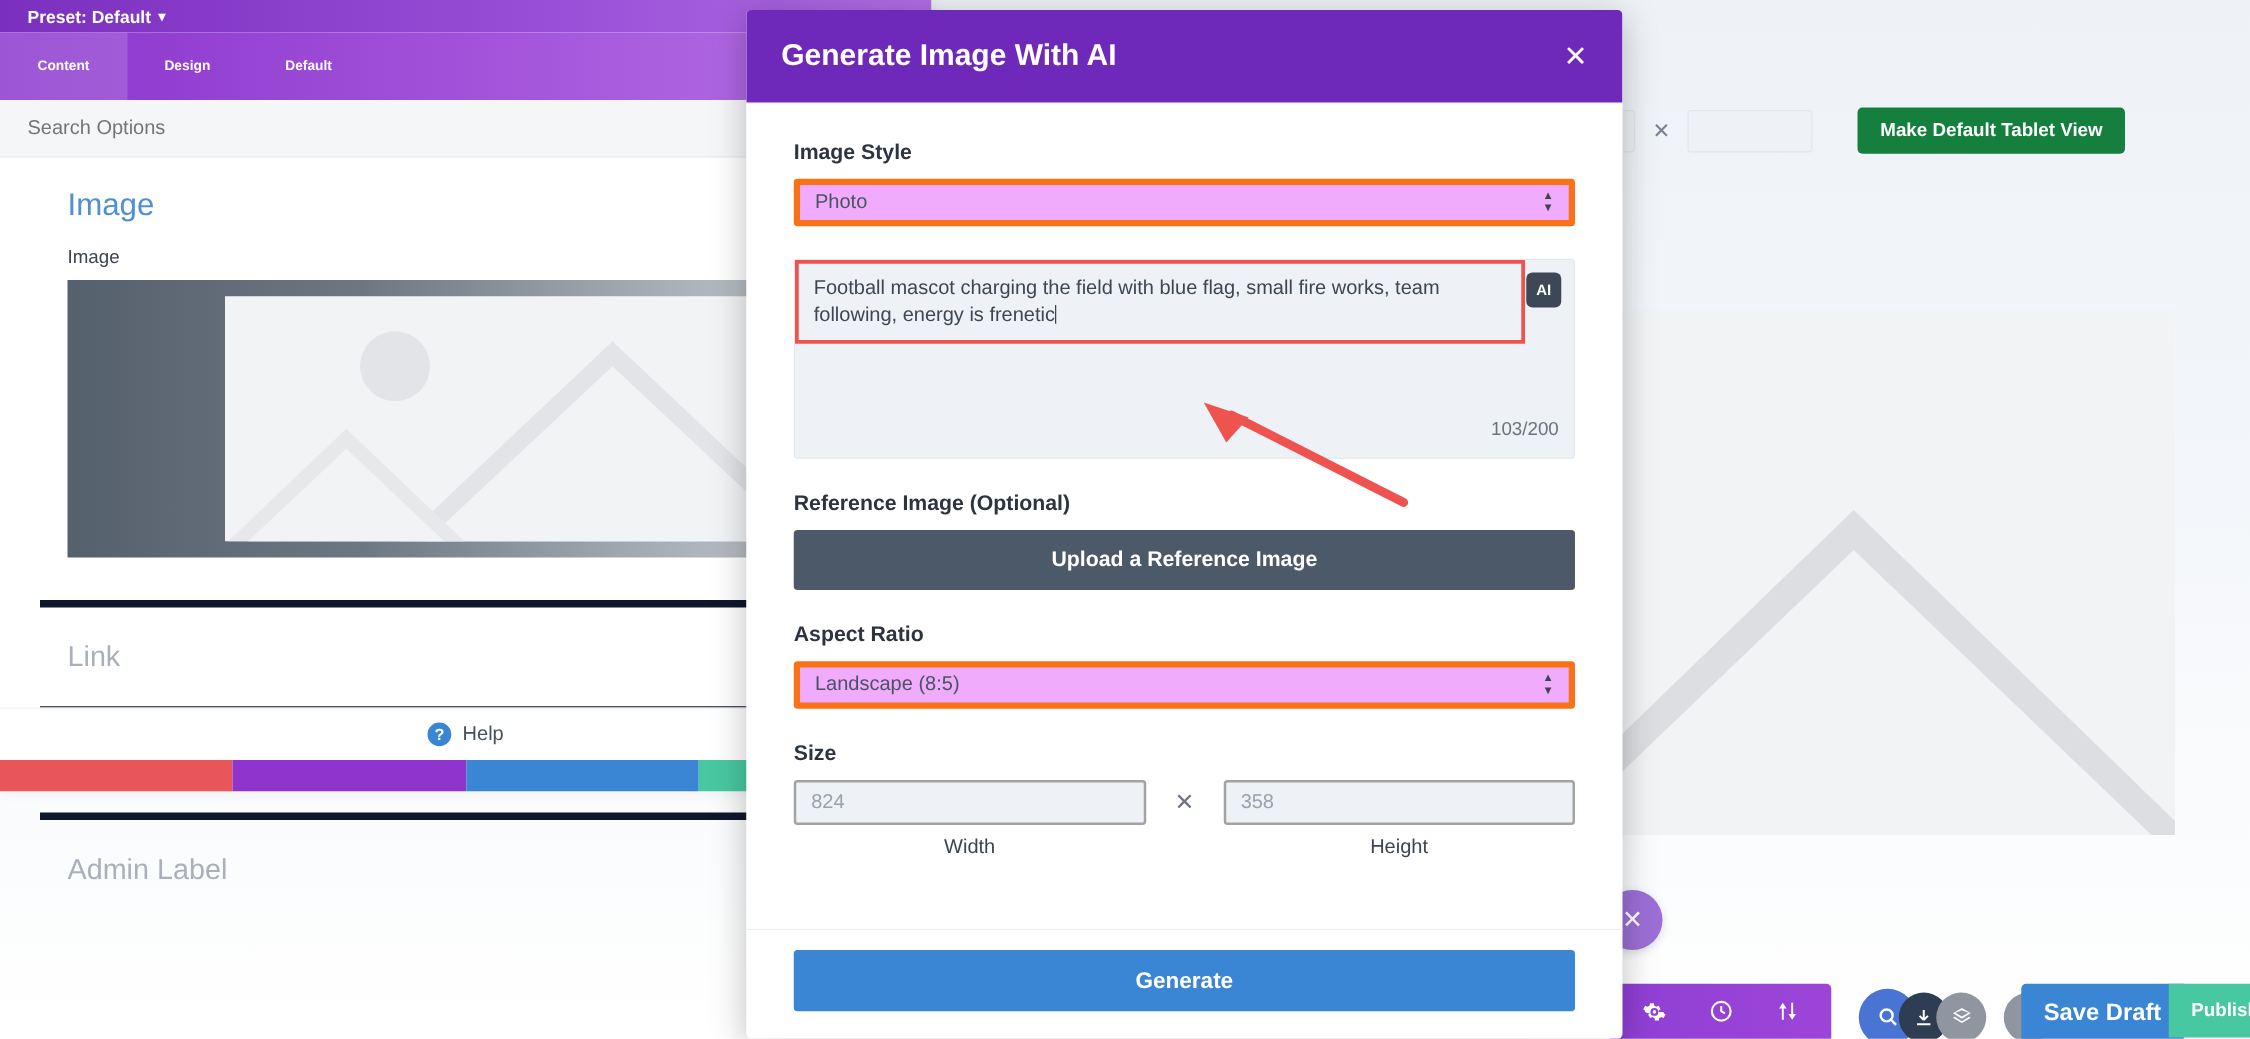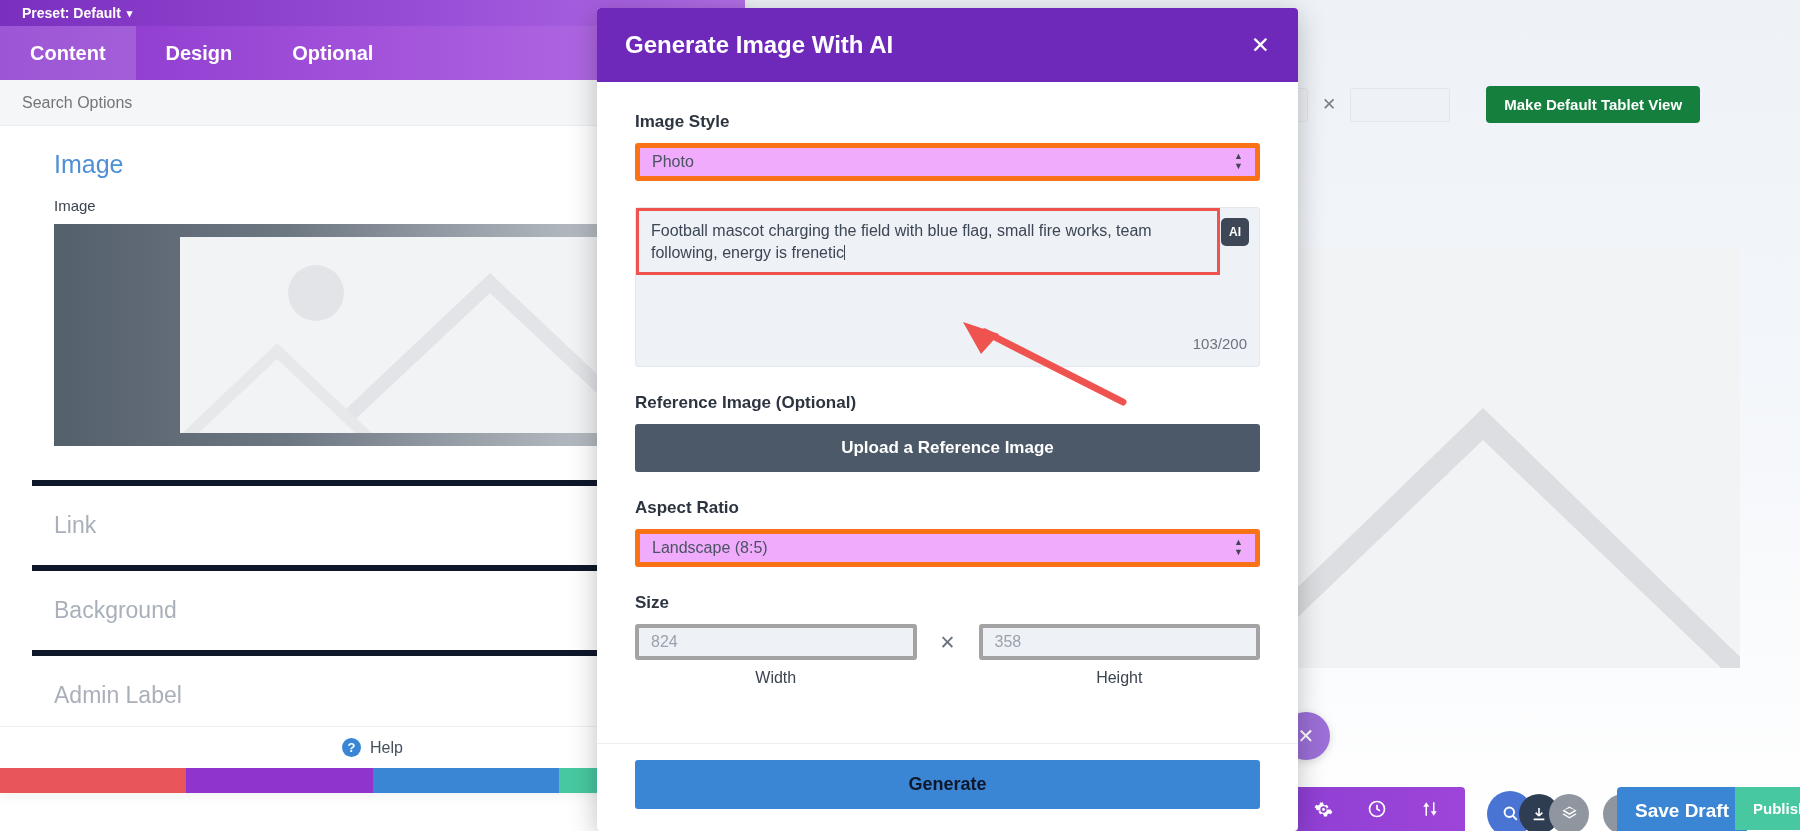--- a/index.html
+++ b/index.html
@@ -96,38 +96,38 @@
     padding: 13px 18px; border-radius: 4px 0 0 0; border:none;
   }
   .btn-publish {
     position: absolute; left: 1735px; top: 787px;
     background: #48c8a0; color:#fff; font-weight:bold; font-size:15px;
     padding: 13px 18px; border-radius: 0; border:none; white-space:nowrap;
   }
 
   
   .left-panel {
-    position: absolute; left: 0; top: 0; width: 745px; height: 793px;
+    position: absolute; left: 0; top: 0; width: 745px; height: 633px;
     background: #fff;
     box-shadow: 2px 0 14px rgba(0,0,0,.07);
   }
   .preset-bar {
     height: 26px;
     background: linear-gradient(90deg,#7b2fbe 0%,#9a4fd8 60%,#b06ee4 100%);
     display: flex; align-items: center; padding-left: 22px;
   }
   .preset-bar span { color:#fff; font-size:14px; font-weight:bold; }
   .tabs {
     height: 54px;
     background: linear-gradient(90deg,#8a35cd 0%,#a455db 55%,#b673e6 100%);
     display: flex; align-items: stretch;
   }
   .tab {
     display:flex; align-items:center; justify-content:center;
-    color:#fff; font-size:20px; font-weight:bold;
+    color:#fff; font-size:11px; font-weight:bold;
     padding: 0 30px;
   }
   .tab.active { background: rgba(255,255,255,.16); }
   .search-row {
     height: 46px; background: #f5f6f8; border-bottom: 1px solid #e9ebee;
     display:flex; align-items:center; padding-left: 22px;
   }
   .search-row input {
     border:none; background:transparent; outline:none;
     font-size:16px; color:#a6acb5; width: 400px;
@@ -231,31 +231,31 @@
     color:#fff; font-size:12px; font-weight:bold;
     display:flex; align-items:center; justify-content:center;
   }
   .char-count { position:absolute; right: 12px; bottom: 14px; font-size:15px; color:#6b7480; }
   .btn-upload {
     width:100%; height: 48px; background:#4c5968; color:#fff;
     font-size:17px; font-weight:bold; border:none; border-radius:3px;
   }
   .size-row { display:flex; align-items:center; gap: 0; }
   .size-in {
-    flex:1; height: 36px; background:#eef1f5; border:4px solid #a3a3a3;
+    flex:1; height: 36px; background:#eef1f5; border:2px solid #a3a3a3;
     border-radius:3px; display:flex; align-items:center; padding-left:12px;
     font-size:16px; color:#9aa2ad;
   }
   .size-mid { width: 62px; text-align:center; font-size:19px; color:#6b7480; }
   .size-caps { display:flex; margin-top: 9px; }
   .size-caps span { flex:1; text-align:center; font-size:16px; color:#3c4450; }
   .size-caps .mid { flex: 0 0 62px; }
   .modal-foot { padding: 0 38px 22px 38px; border-top:1px solid #eceef1; padding-top: 16px; }
   .btn-generate {
-    width:100%; height: 49px; background:#3a86d4; color:#0f172a;
+    width:100%; height: 49px; background:#3a86d4; color:#ffffff;
     font-size:18px; font-weight:bold; border:none; border-radius:3px;
   }
 
   
   .arrow-svg { position:absolute; left: 955px; top: 320px; pointer-events:none; }
 </style>
 </head>
 <body>
 
 <div id="app">
@@ -324,21 +324,21 @@
   <div class="left-panel">
 
     <div class="preset-bar">
       <span>Preset: Default</span>
       <span style="color:#fff;font-size:11px;margin-left:6px;">▾</span>
     </div>
 
     <div class="tabs">
       <div class="tab active">Content</div>
       <div class="tab">Design</div>
-      <div class="tab">Optional</div>
+      <div class="tab">Default</div>
     </div>
 
     <div class="search-row">
       <input placeholder="Search Options" style="">
     </div>
 
     <div class="panel-body">
       <div class="section-title-open">Image</div>
       <div class="field-label">Image</div>
       <div class="img-preview">

